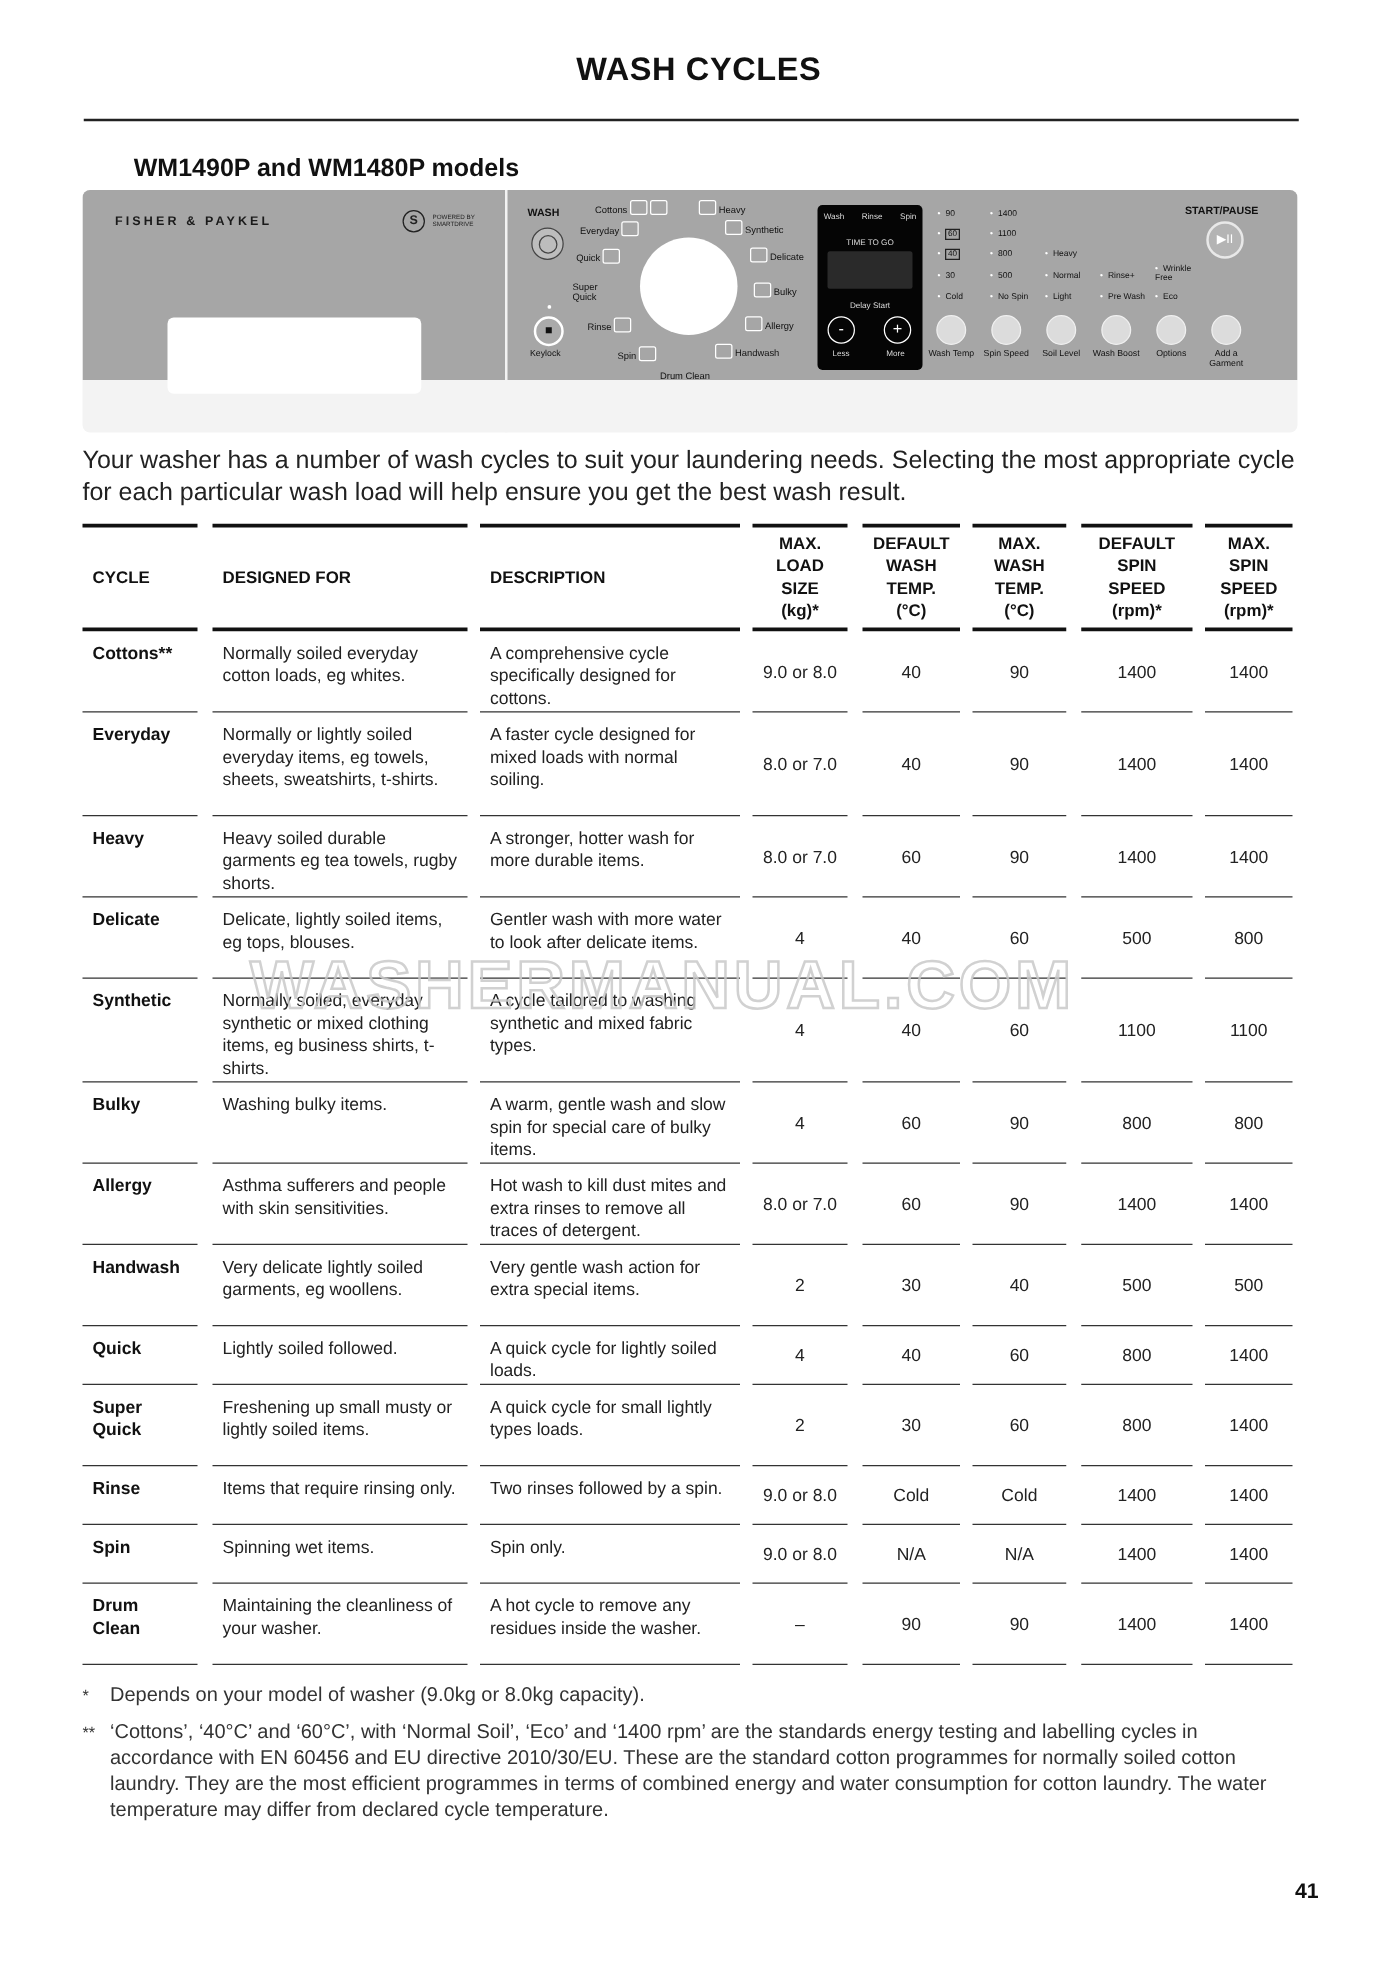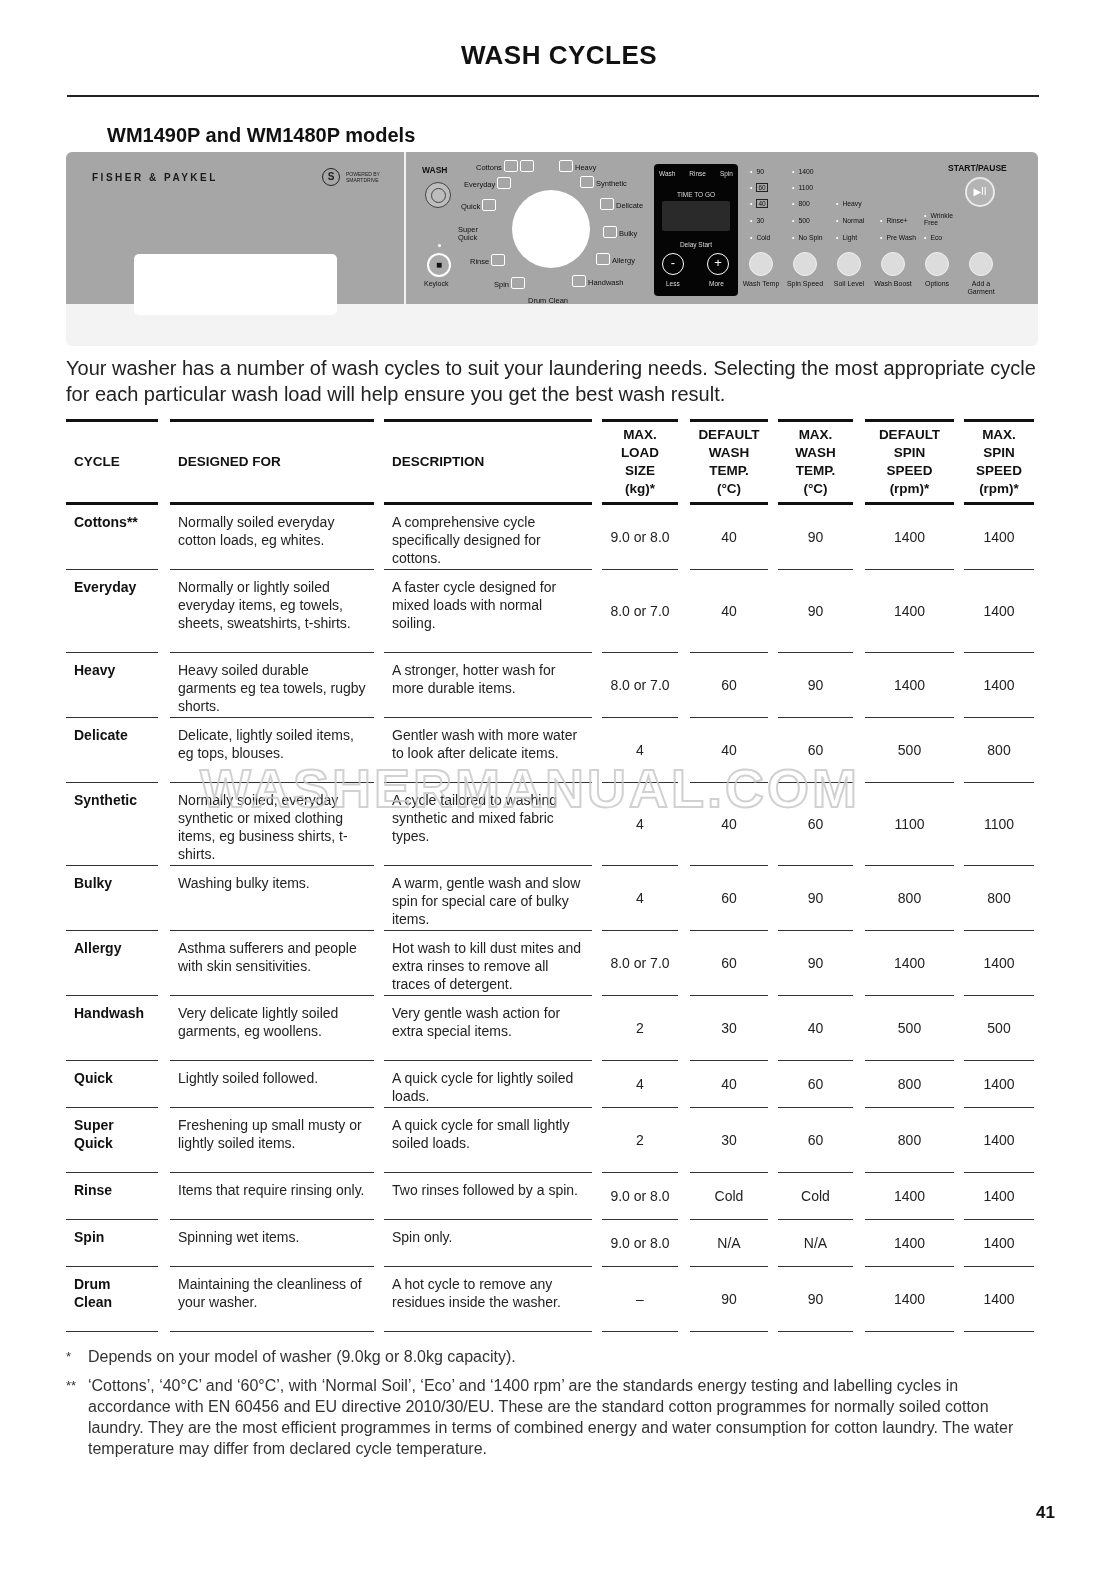--- a/index.html
+++ b/index.html
@@ -309,21 +309,21 @@
         <div class="cell c2" style="height: 47px;">A quick cycle for lightly soiled loads.</div>
         <div class="cell c3 num" style="height: 47px; max-width: 76px;">4</div>
         <div class="cell c4 num" style="height: 47px;">40</div>
         <div class="cell c5 num" style="height: 47px;">60</div>
         <div class="cell c6 num" style="height: 47px;">800</div>
         <div class="cell c7 num" style="height: 47px;">1400</div>
       </div>
       <div class="trow body">
         <div class="cell c0" style="height: 65px;">Super Quick</div>
         <div class="cell c1" style="height: 65px;">Freshening up small musty or lightly soiled items.</div>
-        <div class="cell c2" style="height: 65px;">A quick cycle for small lightly soiled loads.</div>
+        <div class="cell c2" style="height: 65px;">A quick cycle for small lightly types loads.</div>
         <div class="cell c3 num" style="height: 65px; max-width: 76px;">2</div>
         <div class="cell c4 num" style="height: 65px;">30</div>
         <div class="cell c5 num" style="height: 65px;">60</div>
         <div class="cell c6 num" style="height: 65px;">800</div>
         <div class="cell c7 num" style="height: 65px;">1400</div>
       </div>
       <div class="trow body">
         <div class="cell c0" style="height: 47px;">Rinse</div>
         <div class="cell c1" style="height: 47px;">Items that require rinsing only.</div>
         <div class="cell c2" style="height: 47px;">Two rinses followed by a spin.</div>

